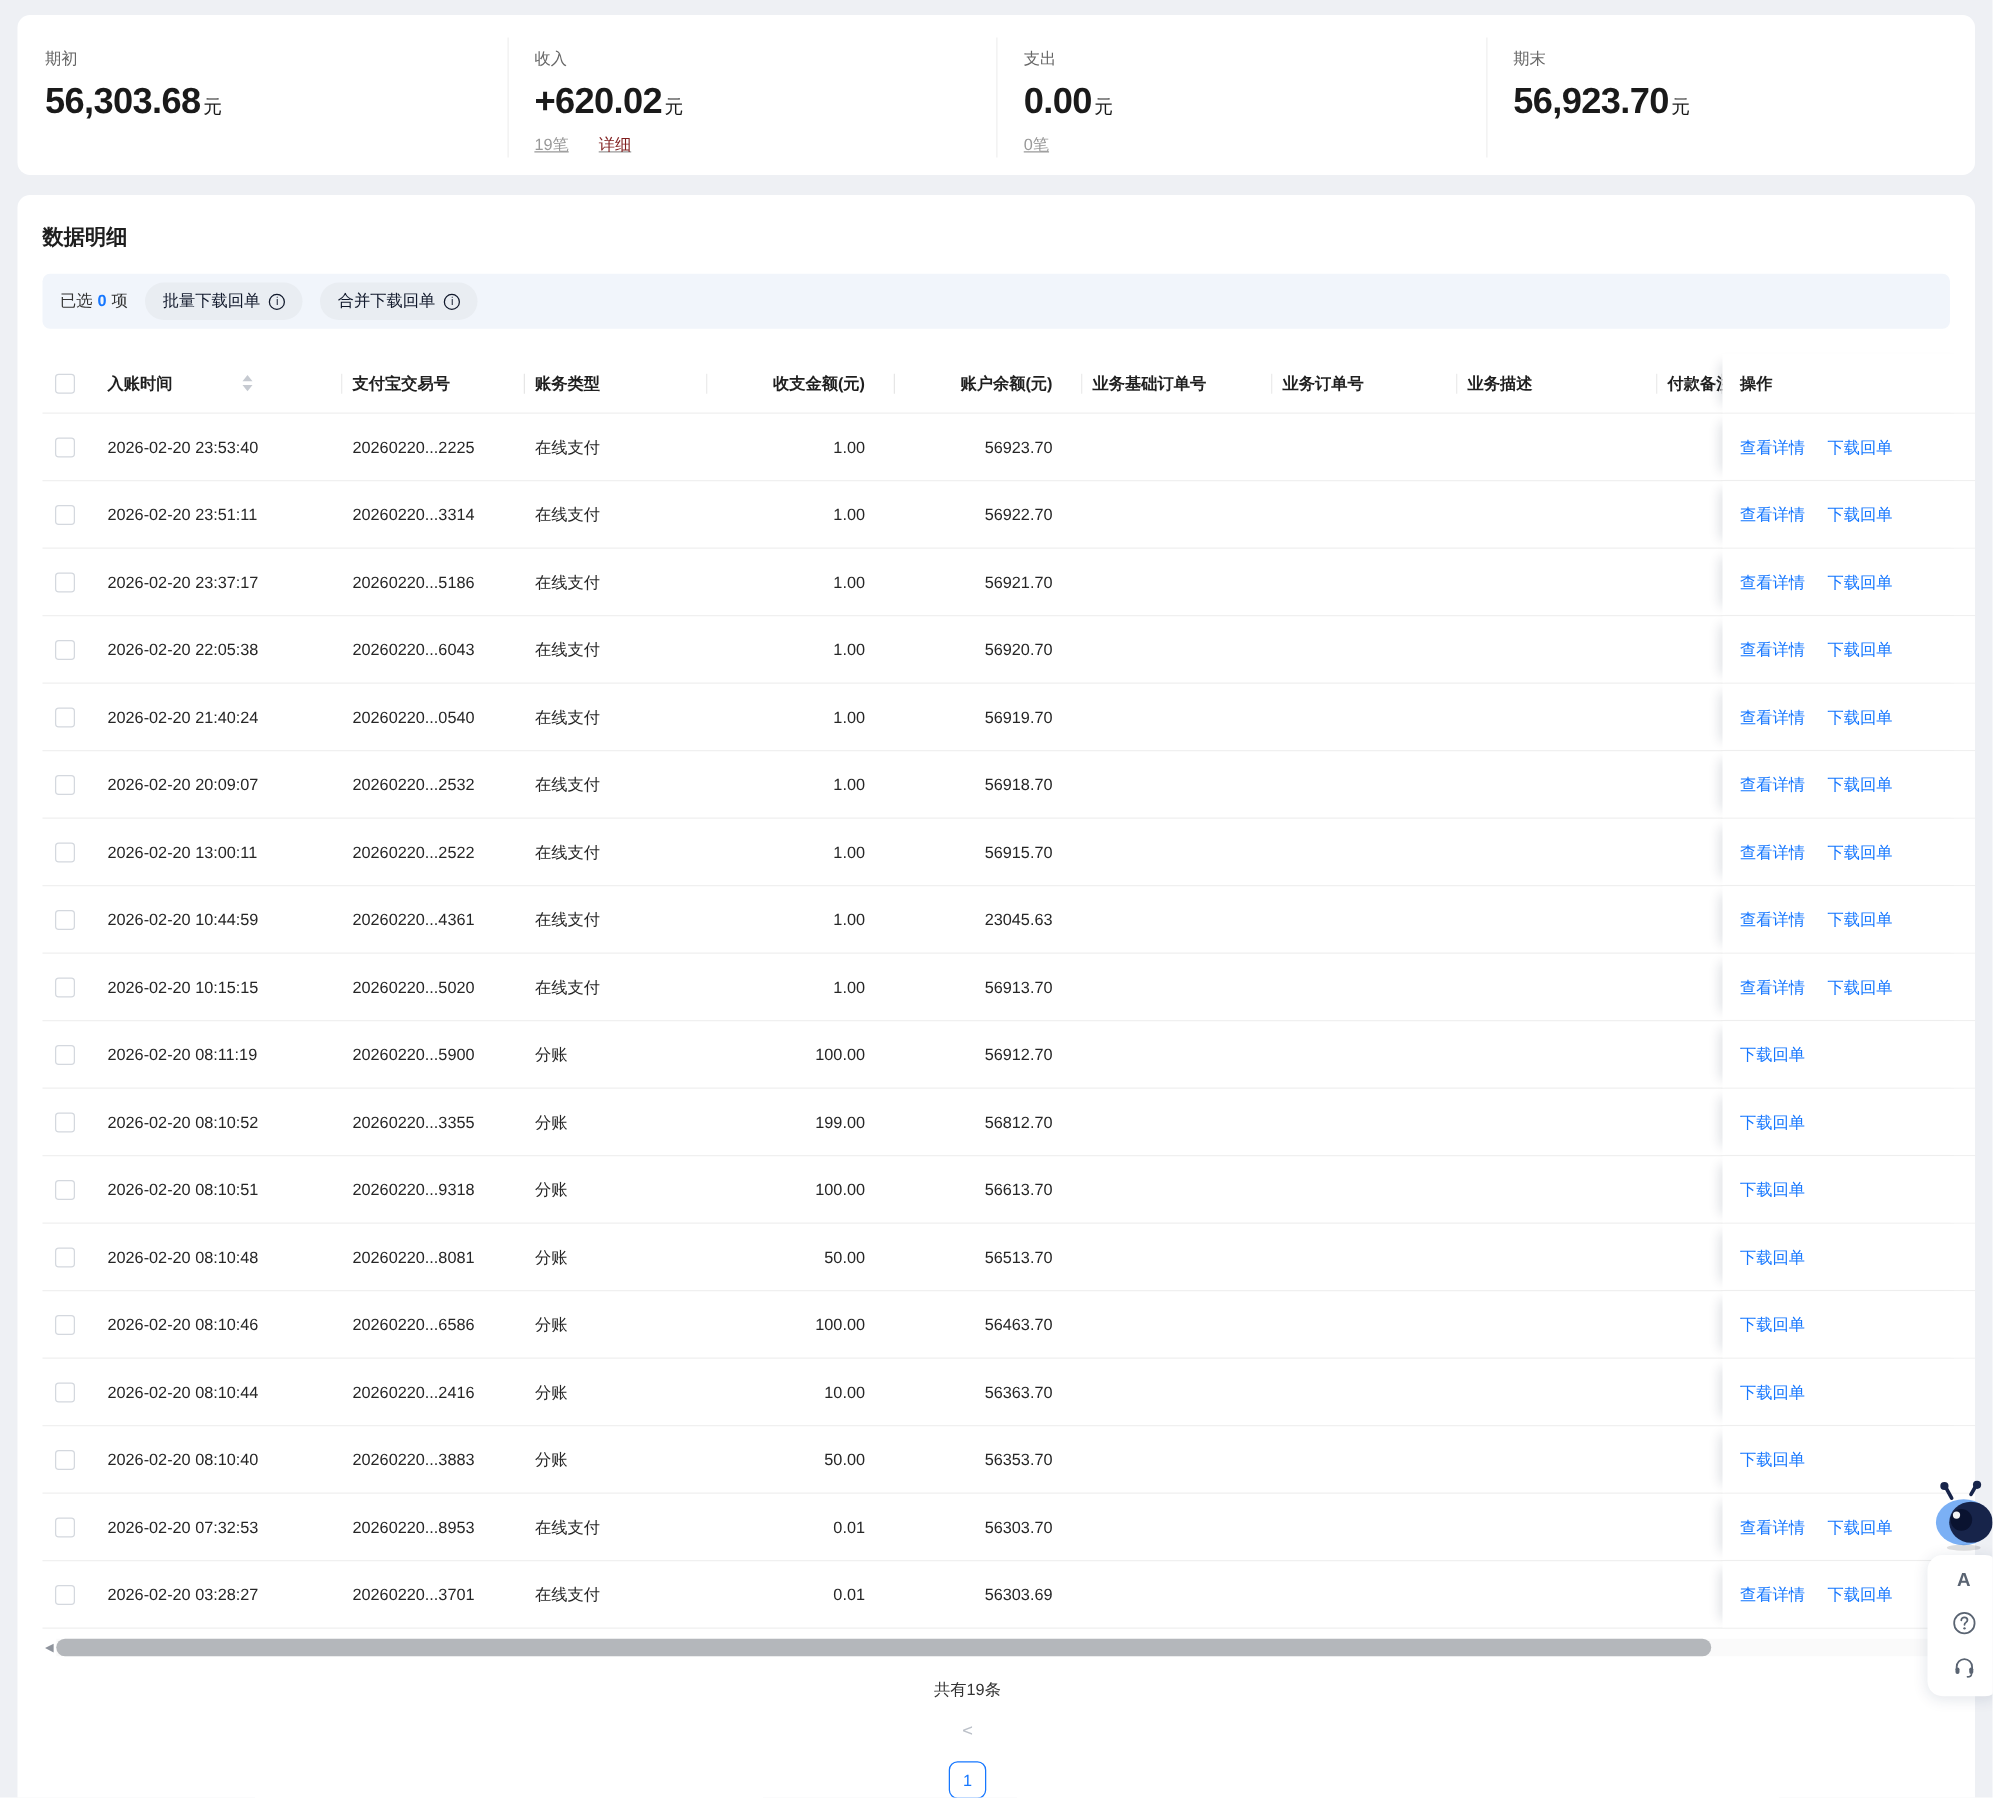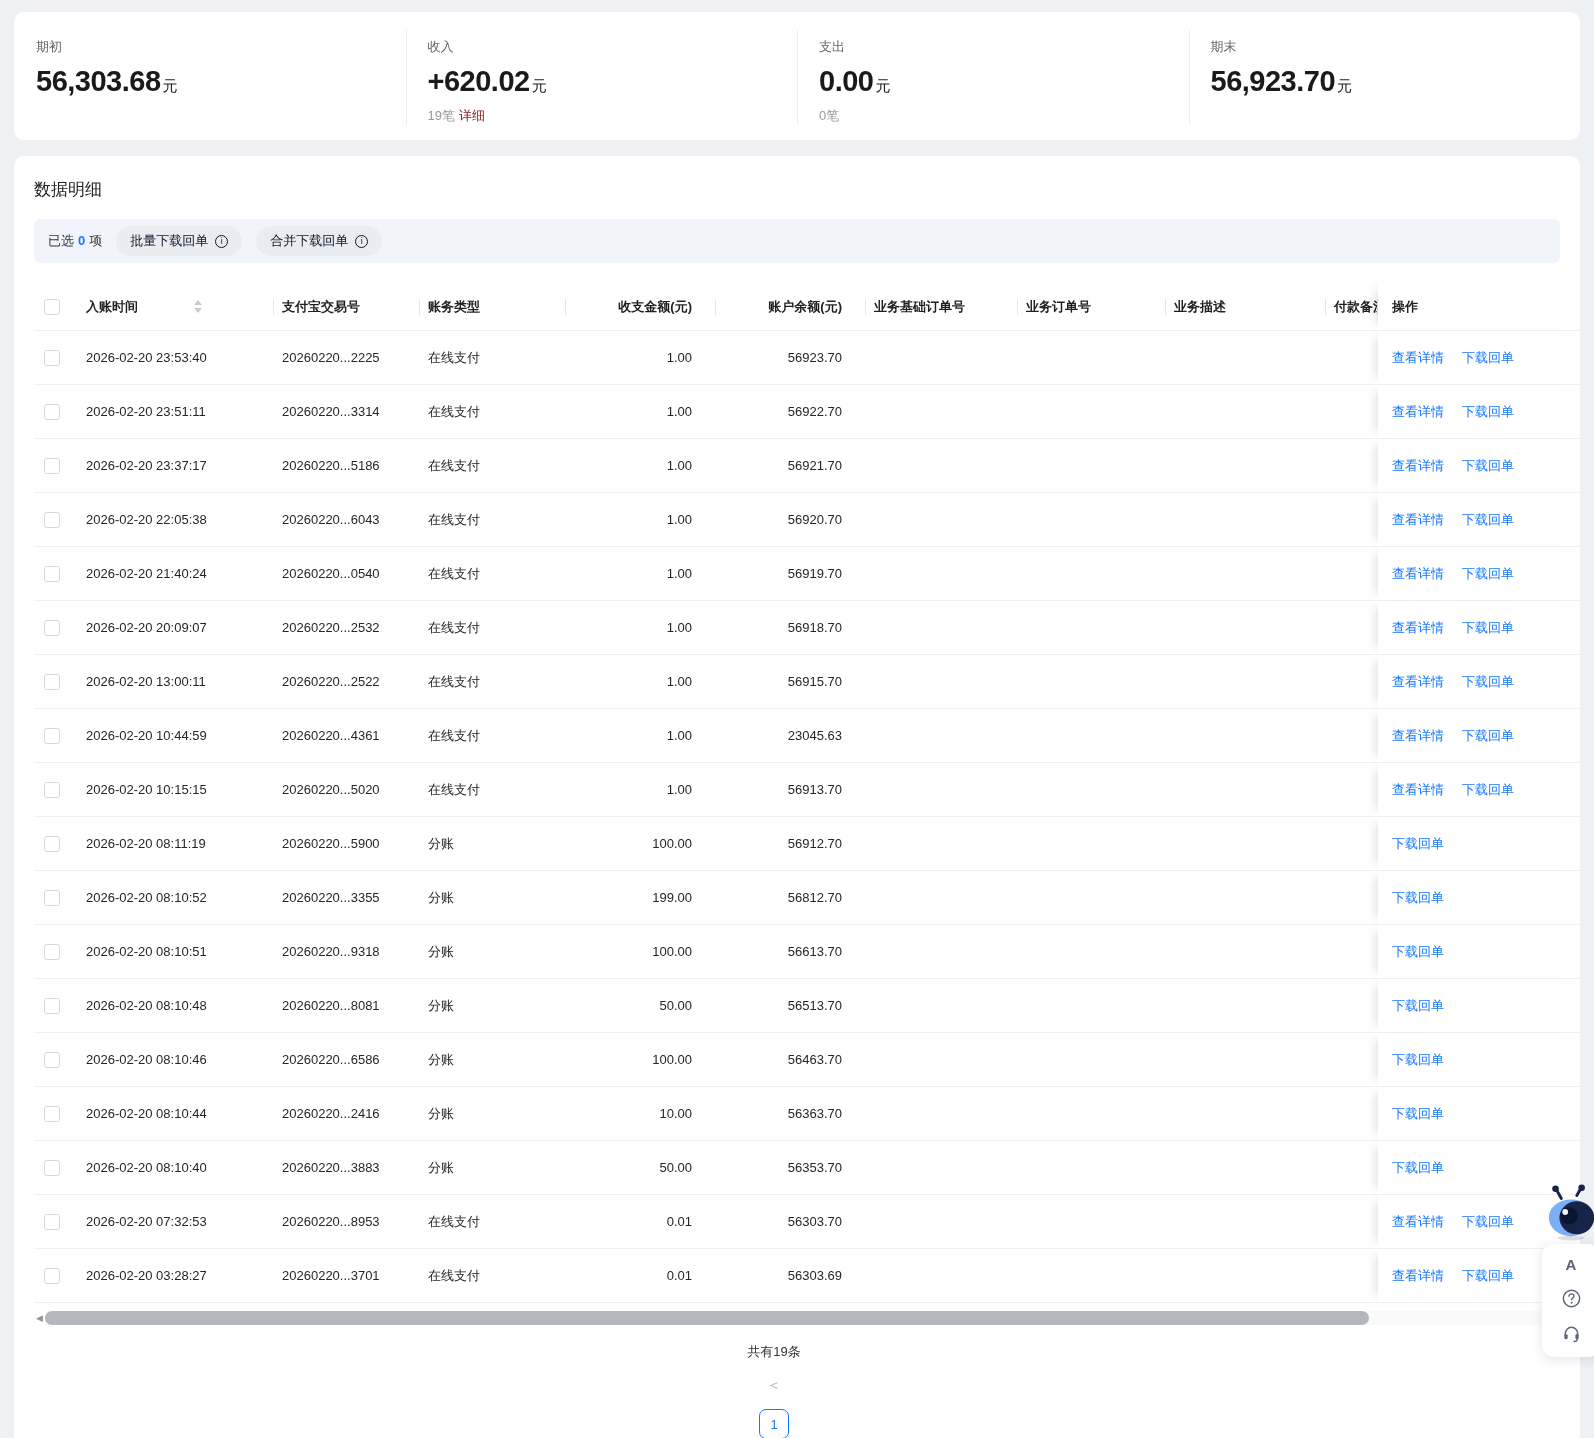--- a/index.html
+++ b/index.html
@@ -18,26 +18,26 @@
     margin:12px 14px 0; height:128px; background:#fff; border-radius:10px;
     display:flex;
   }
   .stat { flex:1; padding:26px 0 0 22px; position:relative; }
   .stat + .stat::before {
     content:''; position:absolute; left:0; top:18px; bottom:14px; width:1px; background:#efefef;
   }
   .stat-label { font-size:13px; color:#666; }
   .stat-value { margin-top:9px; font-size:29px; font-weight:600; color:#1a1a1a; letter-spacing:-0.5px; }
   .stat-unit { font-size:15px; font-weight:400; color:#1a1a1a; margin-left:2px; }
-  .stat-sub { margin-top:9px; font-size:13px; color:#999; display:flex; gap:4px; }
+  .stat-sub { margin-top:9px; font-size:13px; color:#999; display:flex; gap:24px;text-decoration:underline; }
 
   
   .panel { margin:16px 14px; background:#fff; border-radius:10px; padding-bottom:28px; position:relative; }
   .panel-head { display:flex; justify-content:space-between; align-items:center; padding:22px 20px 0; }
-  .panel-title { font-size:17px; font-weight:400; color:#1f1f1f; }
+  .panel-title { font-size:17px; font-weight:700; color:#1f1f1f; }
   .head-buttons { display:flex; gap:12px; }
   .pill-btn {
     height:32px; padding:0 18px; border:1px solid #dcdfe3; border-radius:16px; background:#fff;
     font-size:13px; color:#333; display:flex; align-items:center; cursor:pointer;
   }
 
   .selection-bar {
     margin:18px 20px 0; height:44px; background:#f1f5fb; border-radius:6px;
     display:flex; align-items:center; padding:12px 14px; gap:14px; font-size:13px; color:#333;
   }

